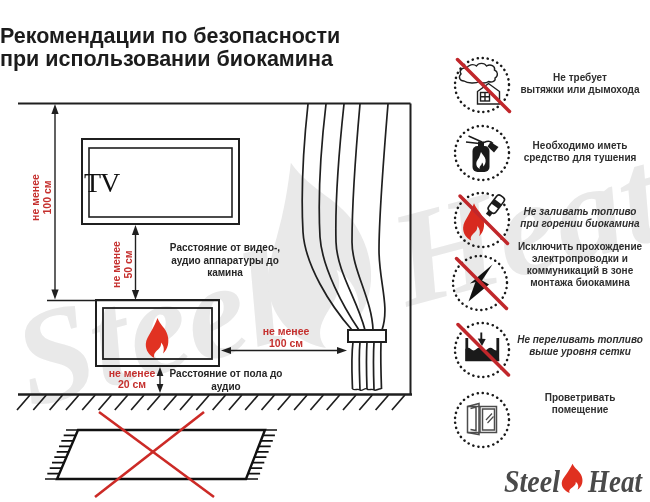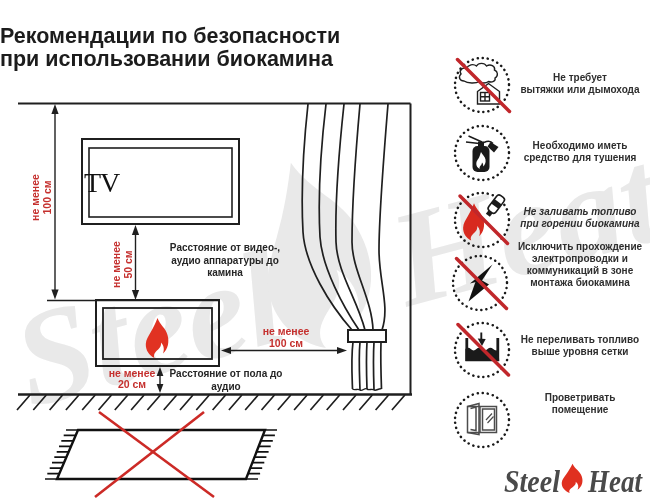--- a/index.html
+++ b/index.html
@@ -169,14 +169,14 @@
 <div class="abs red" style="left:251px;top:326px;width:70px;">не менее<br>100 см</div>
 <div class="abs red" style="left:98px;top:367.5px;width:68px;">не менее<br>20 см</div>
 
 <div class="abs blk" style="left:132px;top:242px;width:130px;padding-left:28px;">Расстояние от видео-, аудио аппаратуры до камина</div>
 <div class="abs blk" style="left:161px;top:368px;width:130px;">Расстояние от пола до аудио</div>
 
 <div class="ictxt" style="top:71.5px;">Не требует<br>вытяжки или дымохода</div>
 <div class="ictxt" style="top:140px;">Необходимо иметь<br>средство для тушения</div>
 <div class="ictxt" style="top:206px;font-style:italic;">Не заливать топливо<br>при горении биокамина</div>
 <div class="ictxt" style="top:241px;">Исключить прохождение электропроводки и коммуникаций в зоне монтажа биокамина</div>
-<div class="ictxt" style="top:334px;">Не переливать топливо<br>выше уровня сетки</div>
+<div class="ictxt" style="top:334px;font-style:italic;">Не переливать топливо<br>выше уровня сетки</div>
 <div class="ictxt" style="top:392px;">Проветривать<br>помещение</div>
 
 </body></html>

